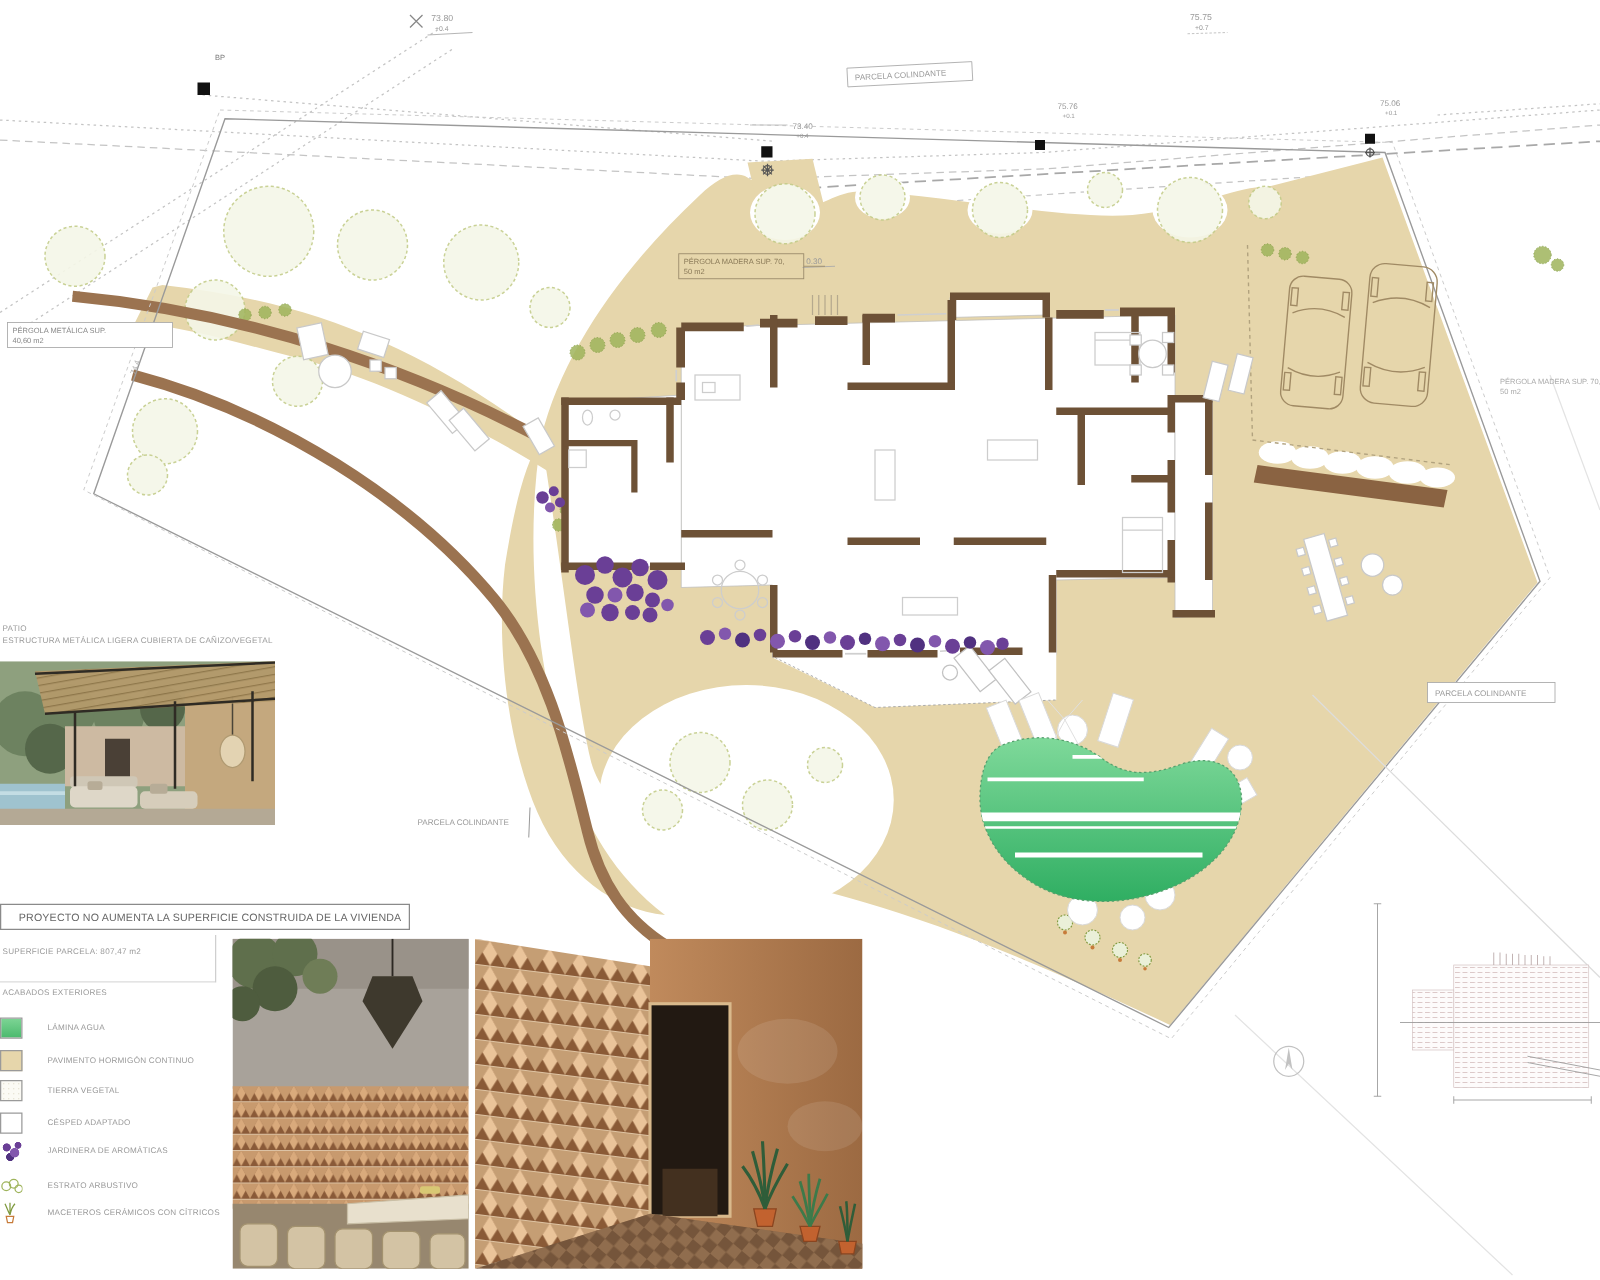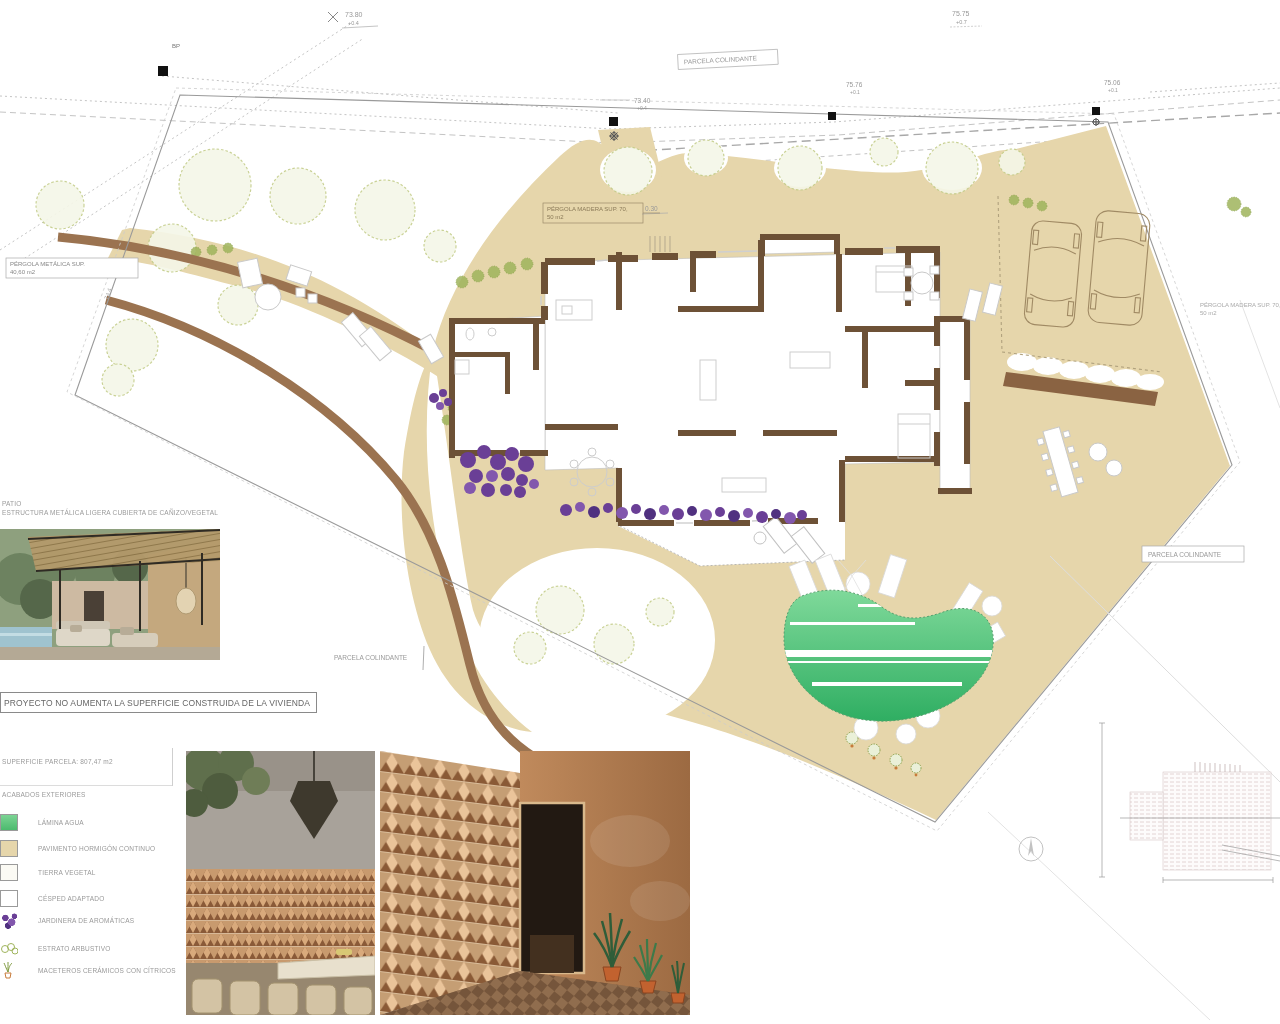--- a/index.html
+++ b/index.html
@@ -1,22 +1,22 @@
 <!DOCTYPE html>
 <html><head>
 <meta charset="utf-8">
 <style>
   html,body{margin:0;padding:0;background:#fff;}
   .canvas{position:relative;width:1280px;height:1024px;background:#fff;overflow:hidden;
           font-family:"Liberation Sans",sans-serif;}
   .abs{position:absolute;}
   svg text{font-family:"Liberation Sans",sans-serif;}
   
-  .note-box{left:0;top:692px;width:312px;height:19px;border:1px solid #8a8a8a;background:#fff;
-            display:flex;align-items:center;padding-left:3px;font-size:8.5px;color:#666;
+  .note-box{left:0;top:723px;width:312px;height:19px;border:1px solid #8a8a8a;background:#fff;
+            display:flex;align-items:center;padding-left:14px;font-size:8.5px;color:#666;
             letter-spacing:.15px;white-space:nowrap;overflow:hidden;}
   
   .photo1-caption{left:2px;top:499px;font-size:6.5px;color:#9a9a9a;line-height:9px;letter-spacing:.2px;}
   
   .legend{left:0;top:748px;width:180px;height:276px;font-size:6.5px;color:#9a9a9a;}
   .legend .sup{position:absolute;left:2px;top:10px;letter-spacing:.2px;}
   .legend .vline{position:absolute;left:172px;top:0;width:1px;height:38px;background:#cfcfcf;}
   .legend .hline{position:absolute;left:0;top:37px;width:172px;height:1px;background:#dcdcdc;}
   .legend .acab{position:absolute;left:2px;top:43px;letter-spacing:.2px;}
   .lg-row{position:absolute;left:0;height:20px;}

